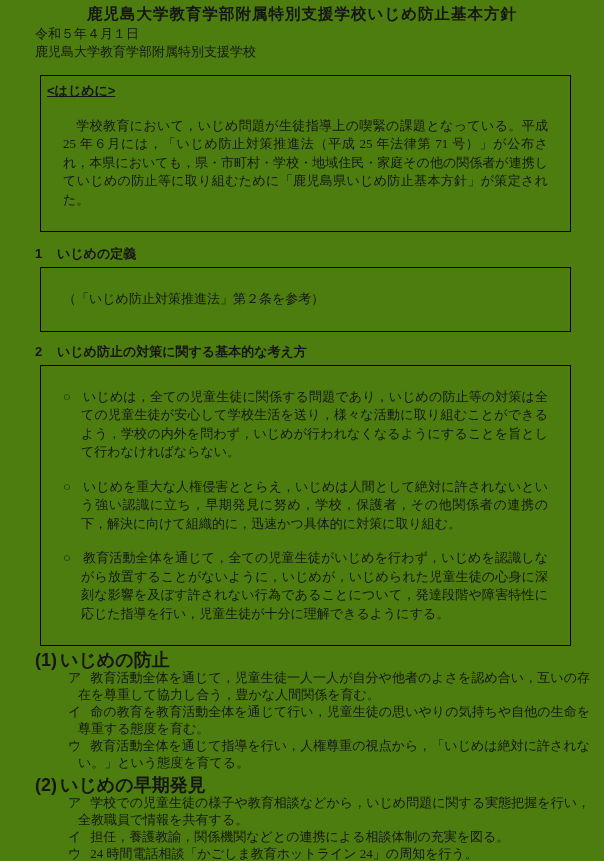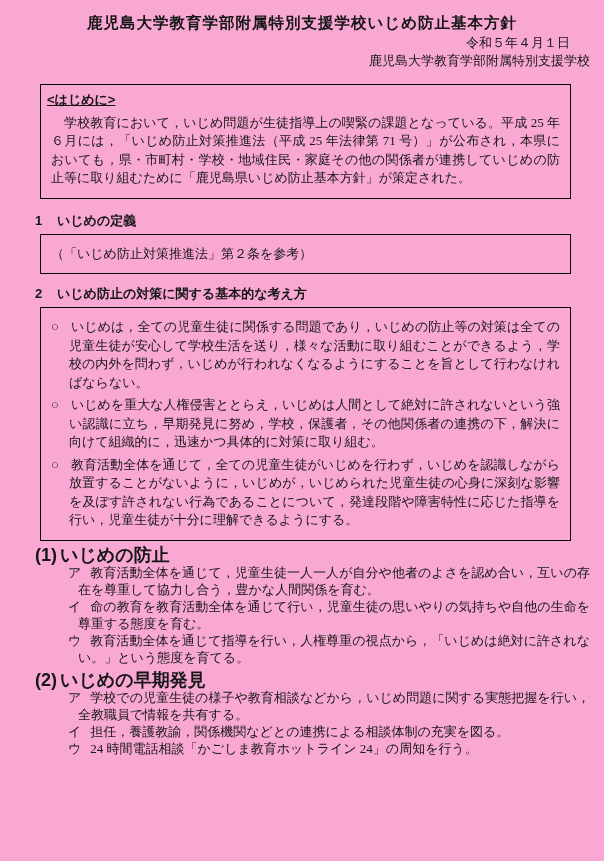--- a/index.html
+++ b/index.html
@@ -1,54 +1,54 @@
 <!DOCTYPE html>
 <html lang="ja"><head>
 <meta charset="utf-8">
 <style>
   html, body { margin: 0; padding: 0; background: #e8e8e8; }
   .page {
     position: relative;
     width: 604px;
     height: 861px;
     margin: 0 auto;
-    background: #f9a8d4;
+    background: #4d7c0f;
     box-sizing: border-box;
-    padding: 12px 14px 0 35px;
+    padding: 3px 14px 0 35px;
     font-family: "Liberation Serif", "DejaVu Serif", serif;
     font-size: 13px;
     line-height: 18.5px;
     color: #161616;
     overflow: hidden;
   }
   .gothic {
     font-family: "Liberation Sans", "DejaVu Sans", sans-serif;
     font-weight: bold;
   }
   .doc-title {
     margin-left: -35px;
     margin-right: -14px;
     text-align: center;
     font-size: 15.5px;
     line-height: 22px;
     letter-spacing: 1px;
   }
-  .right-line { text-align: right; line-height: 18px; }
+  .right-line { text-align: left; line-height: 18px; }
   .date-line { padding-right: 20px; }
   .org-line { padding-right: 0; }
 
   .box {
     box-sizing: border-box;
     margin-left: 5px;
     width: 531px;
     border: 1.4px solid #000;
     padding: 6px 6px;
   }
   .intro-box { margin-top: 14px; }
-  .box p { margin: 4px; text-align: justify; }
+  .box p { margin: 16px; text-align: justify; }
   .box-heading { line-height: 18.5px; text-decoration: underline; }
 
   .section-heading {
     margin-top: 12px;
     margin-bottom: 4px;
     line-height: 19px;
     font-size: 13px;
   }
   .section-heading .sec-num { display: inline-block; min-width: 22px; }
   .sec2-heading { margin-top: 10px; }

